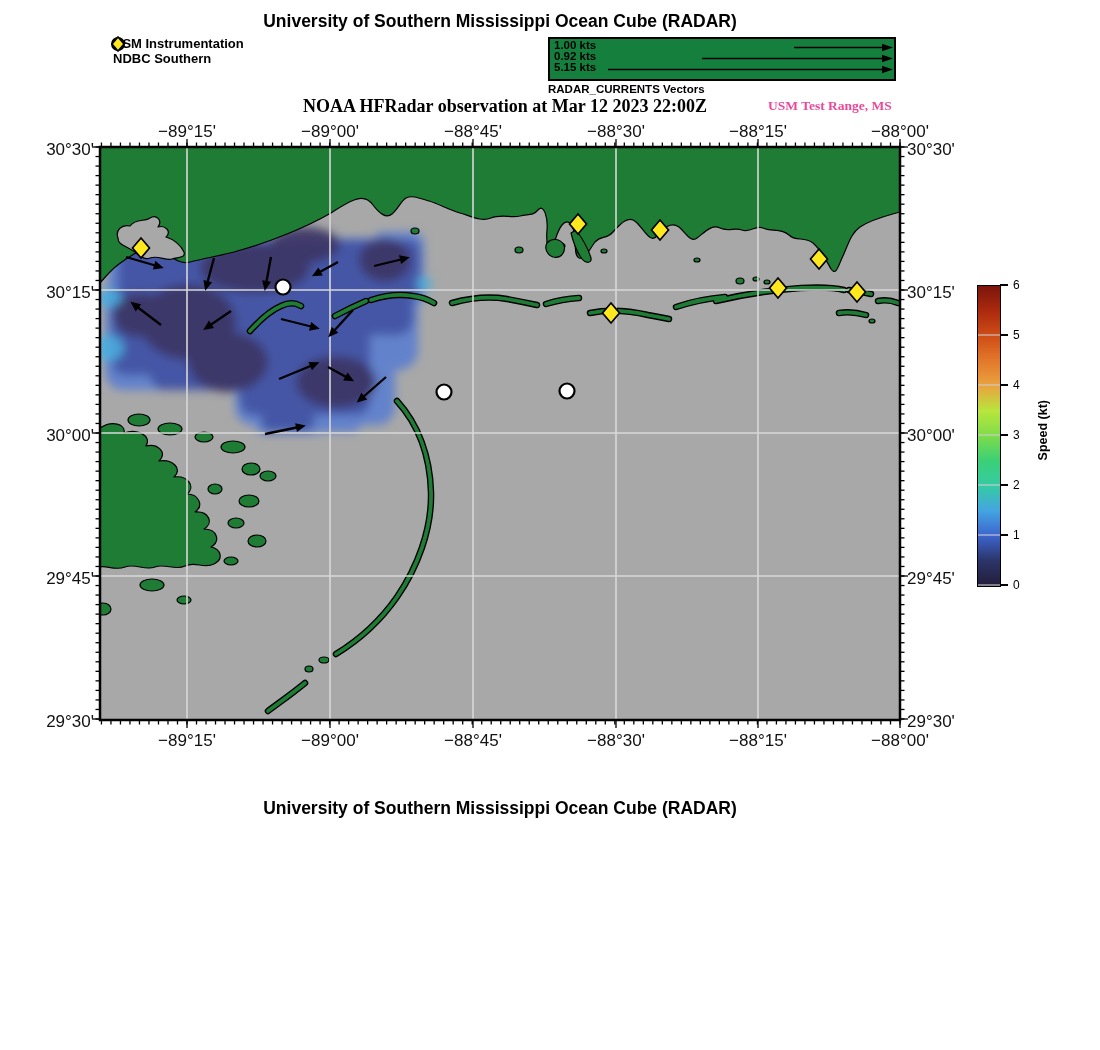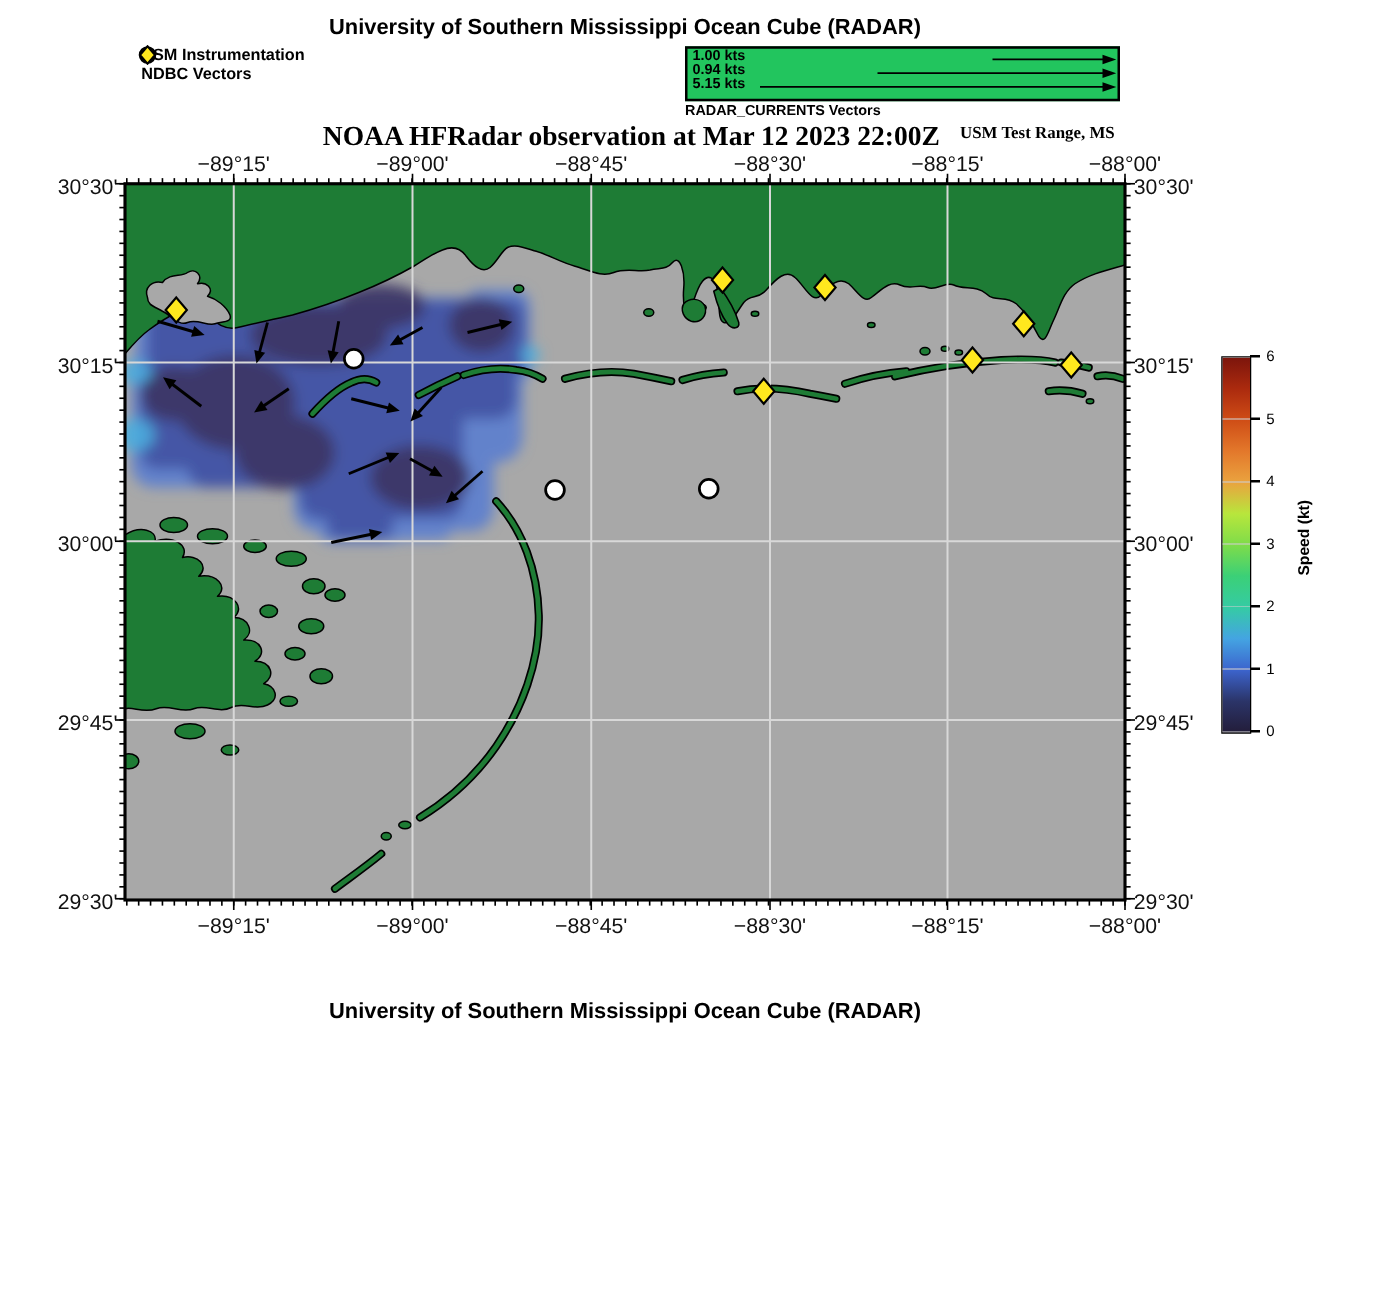--- a/index.html
+++ b/index.html
@@ -2,26 +2,26 @@
 <html><head>
 <meta charset="utf-8">
 <style>
   html,body{margin:0;padding:0;background:#fff;}
   #page{position:relative;width:1100px;height:1050px;background:#fff;overflow:hidden;
         font-family:"Liberation Sans","DejaVu Sans",sans-serif;}
   .sans-b{font-family:"Liberation Sans","DejaVu Sans",sans-serif;font-weight:bold;}
   .serif-b{font-family:"Liberation Serif","DejaVu Serif",serif;font-weight:bold;}
   #top-title{position:absolute;left:0;top:11px;width:1000px;text-align:center;font-size:17.5px;color:#000;}
   #bottom-title{position:absolute;left:0;top:798px;width:1000px;text-align:center;font-size:17.5px;color:#000;}
-  #subtitle{position:absolute;left:0;top:96px;width:1010px;text-align:center;font-size:22px;color:#000;}
-  #region-label{position:absolute;left:768px;top:98px;font-size:13.5px;color:#000000;}
+  #subtitle{position:absolute;left:0;top:96px;width:1010px;text-align:center;font-size:18px;color:#000;}
+  #region-label{position:absolute;left:768px;top:98px;font-size:13.5px;color:#ec4899;}
   #legend{position:absolute;left:110px;top:36px;}
   .leg-row{display:flex;align-items:center;height:15px;}
   .leg-row span{font-size:13px;color:#000;margin-left:3px;}
-  #vscale-box{position:absolute;left:548px;top:37px;width:344px;height:40px;border:2px solid #000;background:#22c55e;}
+  #vscale-box{position:absolute;left:548px;top:37px;width:344px;height:40px;border:2px solid #000;background:#15803d;}
   .vs-label{position:absolute;left:4px;font-size:11.5px;color:#000;line-height:11px;}
   #vscale-caption{position:absolute;left:548px;top:83px;font-size:11.5px;color:#000;text-align:right;}
   .axis-label{position:absolute;font-size:17px;color:#111;white-space:nowrap;}
   #colorbar{position:absolute;left:977px;top:285px;width:22px;height:300px;border:1.5px solid #000;box-sizing:content-box;}
   #colorbar-lines{position:absolute;left:0;top:0;width:100%;height:100%;
      background-image:repeating-linear-gradient(to top, rgba(205,205,205,.55) 0 1.5px, transparent 1.5px 50px);}
   .cb-tick{position:absolute;width:8px;height:1.6px;background:#000;}
   .cb-label{position:absolute;font-size:12px;color:#000;}
   #colorbar-label{position:absolute;left:1036px;top:400px;writing-mode:vertical-rl;transform:rotate(180deg);
      font-size:12.5px;font-weight:bold;color:#000;}
@@ -568,27 +568,27 @@
   <div class="leg-row">
     <svg width="16" height="16">
       <circle cx="8" cy="8" r="6" fill="#fff" stroke="#000" stroke-width="2"></circle>
         </svg>
     <span class="sans-b">USM Instrumentation</span>
   </div>
   <div class="leg-row">
     <svg width="16" height="16">
       <path d="M8,1 L14,8 L8,15 L2,8 Z" fill="#ffe81e" stroke="#000" stroke-width="1.6"></path>
         </svg>
-    <span class="sans-b">NDBC Vectors</span>
+    <span class="sans-b">NDBC Southern</span>
   </div>
 </div>
 
 <div id="vscale-box">
   <span class="vs-label sans-b" style="top:1px">1.00 kts</span>
-  <span class="vs-label sans-b" style="top:12px">0.94 kts</span>
+  <span class="vs-label sans-b" style="top:12px">0.92 kts</span>
   <span class="vs-label sans-b" style="top:23px">5.15 kts</span>
   <svg id="vs-svg" width="344" height="40" style="left:0;top:0;">
         <line x1="244" y1="8.5" x2="334" y2="8.5" stroke="#000" stroke-width="1.5"></line>
         <polygon points="343,8.5 332,4.7 332,12.3" fill="#000"></polygon>
         <line x1="152" y1="19.5" x2="334" y2="19.5" stroke="#000" stroke-width="1.5"></line>
         <polygon points="343,19.5 332,15.7 332,23.3" fill="#000"></polygon>
         <line x1="58" y1="30.5" x2="334" y2="30.5" stroke="#000" stroke-width="1.5"></line>
         <polygon points="343,30.5 332,26.7 332,34.3" fill="#000"></polygon>
       </svg>
 </div>

